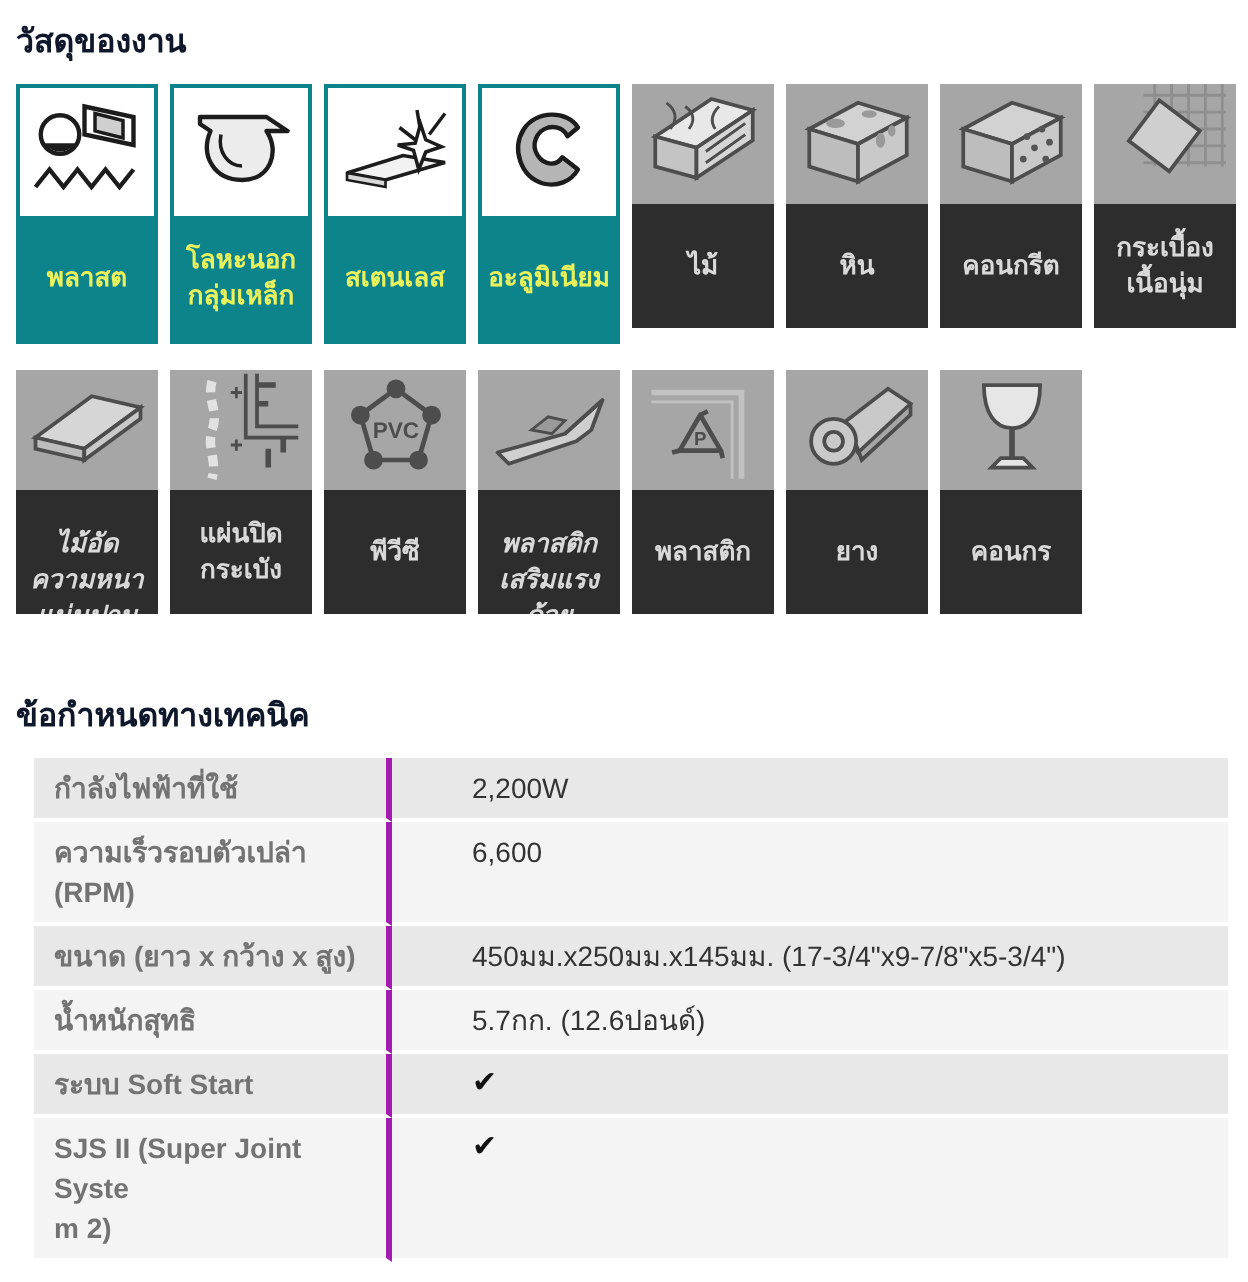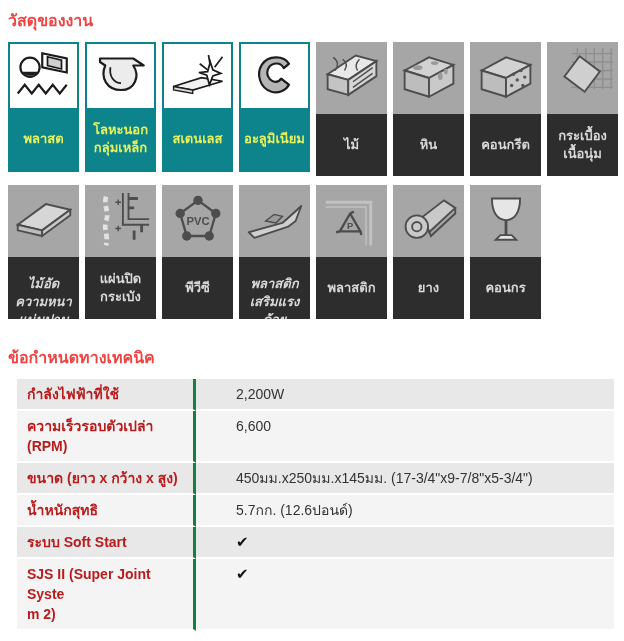--- a/index.html
+++ b/index.html
@@ -1,35 +1,35 @@
 <!DOCTYPE html>
 <html><head>
 <meta charset="utf-8">
 <style>
   html,body{margin:0;padding:0;background:#fff;}
   body{width:624px;min-height:641px;font-family:"Liberation Sans","DejaVu Sans",sans-serif;color:#333;}
   .wrap{padding:4px 8px 10px 8px;}
-  .section-heading{font-size:16px;font-weight:bold;color:#ef4444;margin:4px 0 9px 0;}
+  .section-heading{font-size:16px;font-weight:bold;color:#0f172a;margin:4px 0 9px 0;}
   .tiles-row{display:flex;gap:6px;margin-bottom:13px;}
   .tile{width:71px;height:130px;box-sizing:border-box;flex:0 0 auto;}
   .tile .icon-box{display:flex;align-items:center;justify-content:center;overflow:hidden;}
   .tile .tile-label{display:flex;flex-direction:column;align-items:center;justify-content:center;
       text-align:center;font-weight:bold;font-size:13px;line-height:18px;white-space:pre-line;
       overflow:hidden;box-sizing:border-box;padding:0 1px;}
   .tile.active{border:2px solid #0d848c;}
   .tile.active .icon-box{height:64px;background:#ffffff;}
   .tile.active .tile-label{height:62px;background:#0d848c;color:#e8f25d;}
-  .tile.inactive .icon-box{height:72px;background:#a6a6a6;}
+  .tile.inactive .icon-box{height:60px;background:#a6a6a6;}
   .tile.inactive .tile-label{height:62px;background:#2d2d2d;color:#d9d9d9;}
   .tile.overflowing .tile-label{justify-content:flex-start;padding-top:18px;font-style:italic;}
   .spec-heading{margin-top:30px;}
   table.spec{border-collapse:separate;border-spacing:0;width:597px;margin-left:9px;table-layout:fixed;}
   table.spec td{font-size:14px;line-height:20px;padding:5px 10px;vertical-align:top;
       border-bottom:2px solid #fff;word-wrap:break-word;}
-  table.spec td.spec-label{width:156px;font-weight:bold;color:#b91c1c;border-right:3px solid #15803d;white-space:pre-line;}
+  table.spec td.spec-label{width:156px;font-weight:bold;color:#737373;border-right:3px solid #a21caf;white-space:pre-line;}
   table.spec td.spec-value{color:#333;padding-left:40px;}
   table.spec tr:nth-child(odd) td{background:#e8e8e8;}
   table.spec tr:nth-child(even) td{background:#f4f4f4;}
   table.spec td.check{font-weight:bold;color:#111;font-size:15px;}
   svg{display:block;}
 </style>
 </head>
 <body>
 
 <div class="wrap">

